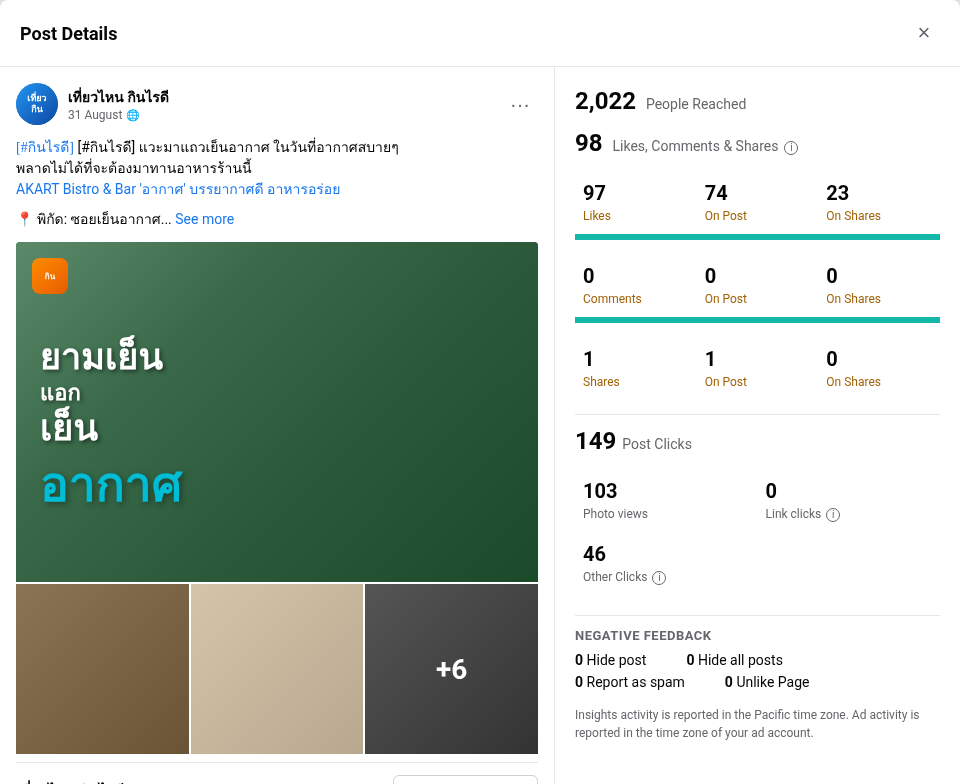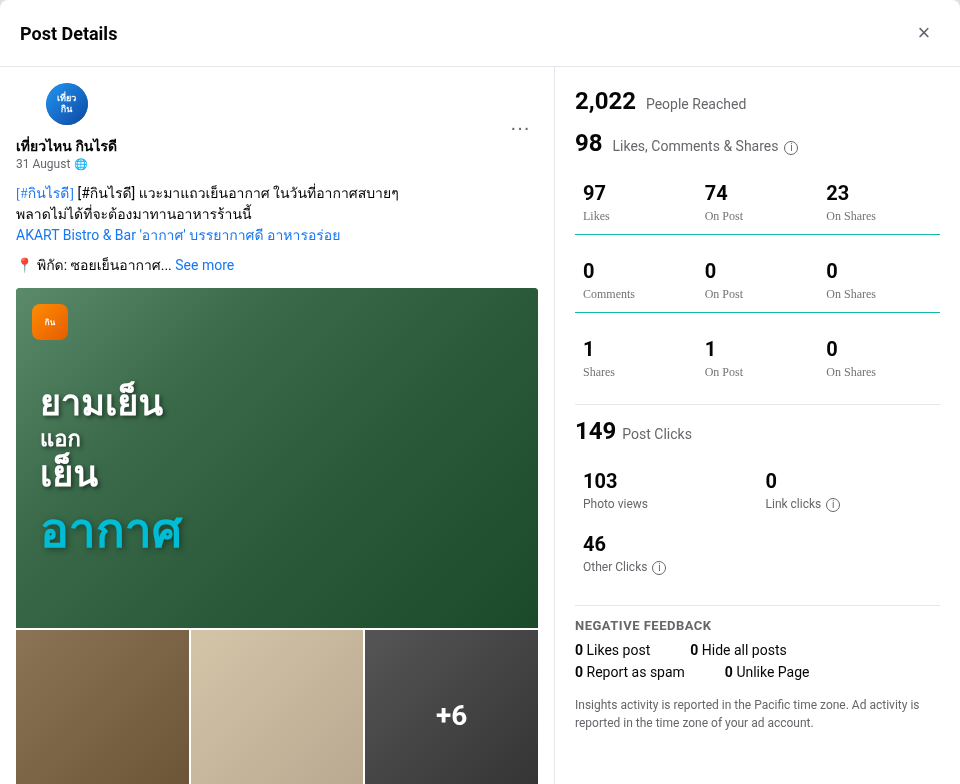--- a/index.html
+++ b/index.html
@@ -59,21 +59,20 @@
     .post-header {
       display: flex;
       align-items: center;
       justify-content: space-between;
       margin-bottom: 12px;
     }
     .post-author {
       display: flex;
       align-items: center;
       gap: 10px;
-      flex-direction: column;
     }
     .avatar {
       width: 42px;
       height: 42px;
       border-radius: 50%;
       background: linear-gradient(135deg, #4a90e2, #1a5276);
       display: flex;
       align-items: center;
       justify-content: center;
       overflow: hidden;
@@ -262,35 +261,34 @@
       margin-left: 6px;
     }
     .metrics-grid {
       display: grid;
       grid-template-columns: 1fr 1fr 1fr;
       gap: 0;
       margin-bottom: 14px;
     }
     .metric-cell {
       padding: 10px 8px;
-      border-bottom: 1px solid #14b8a6;
+      border-bottom: 6px solid #14b8a6;
     }
     .metric-cell:nth-child(1), .metric-cell:nth-child(2) {
       border-right: none;
     }
     .metric-cell .num {
       font-size: 20px;
       font-weight: 700;
       color: #050505;
       display: block;
     }
     .metric-cell .lbl {
       font-size: 12px;
-      color: #737373;
-      font-family: Liberation Serif, serif;
+      color: #a16207;
     }
     .metric-big-row {
       display: flex;
       align-items: baseline;
       gap: 6px;
       margin-bottom: 14px;
     }
     .metric-big-row .big-num {
       font-size: 24px;
       font-weight: 700;
@@ -523,21 +521,21 @@
         </div>
       </div>
 
       <hr class="divider">
 
       <div class="neg-feedback">
         <div class="neg-title">NEGATIVE FEEDBACK</div>
         <div class="neg-row">
           <span class="neg-item">
             <span class="zero">0</span>
-            <span>Likes post</span>
+            <span>Hide post</span>
           </span>
           <span class="neg-item">
             <span class="zero">0</span>
             <span>Hide all posts</span>
           </span>
         </div>
         <div class="neg-row">
           <span class="neg-item">
             <span class="zero">0</span>
             <span>Report as spam</span>

